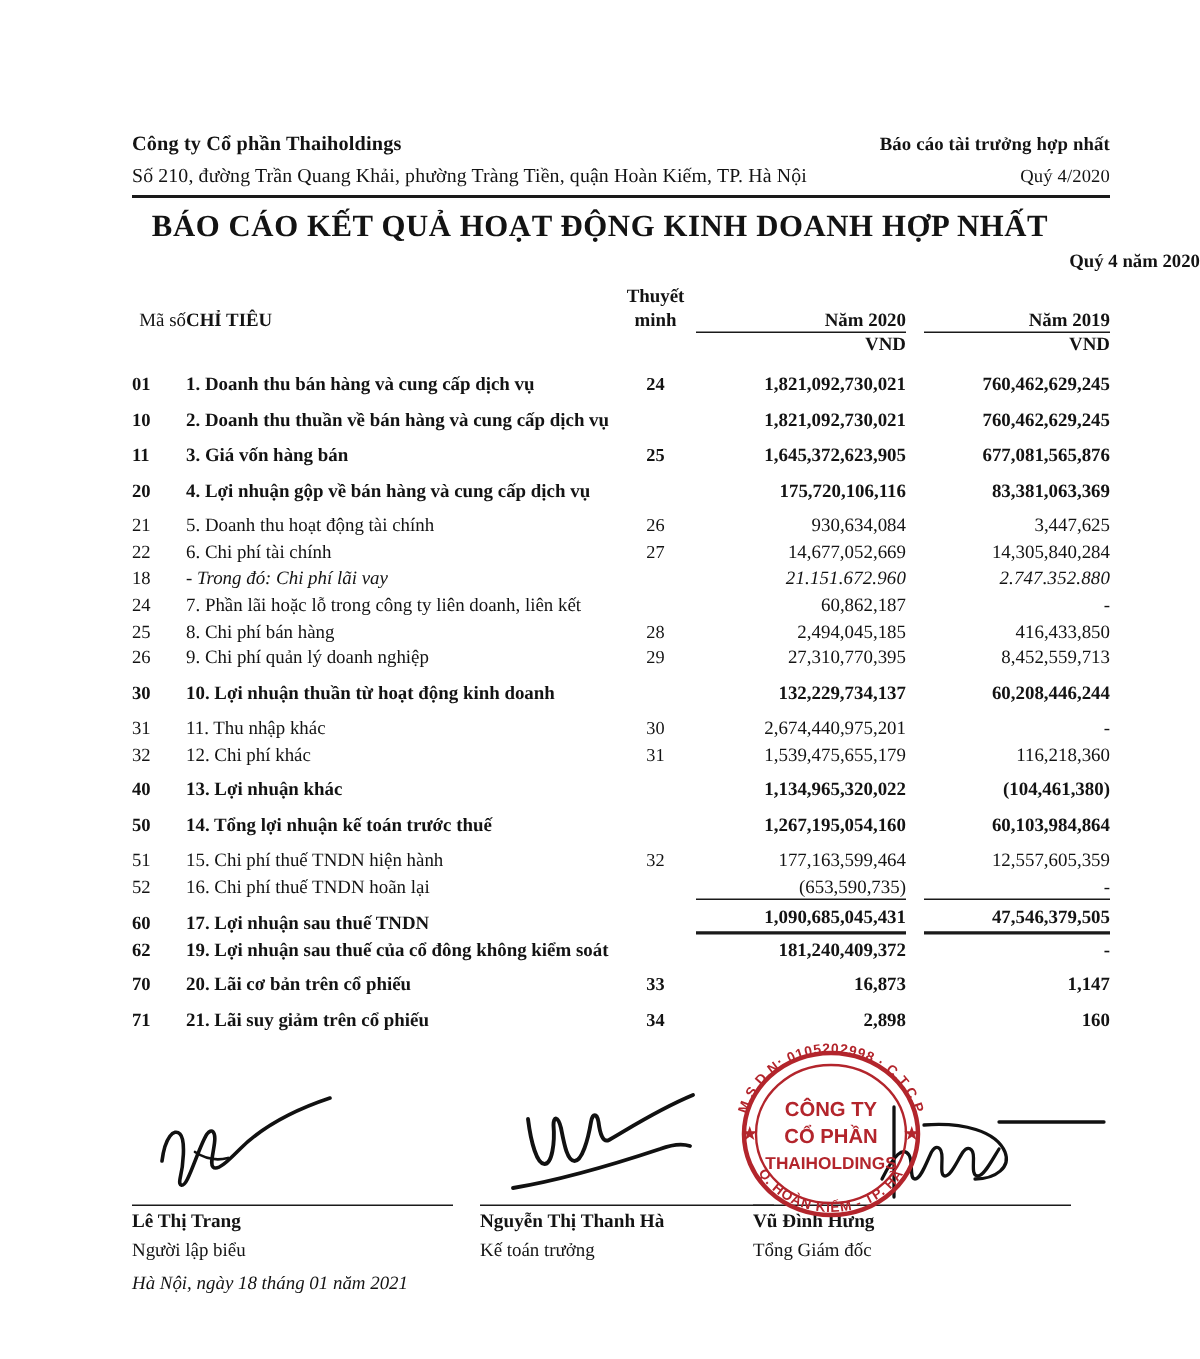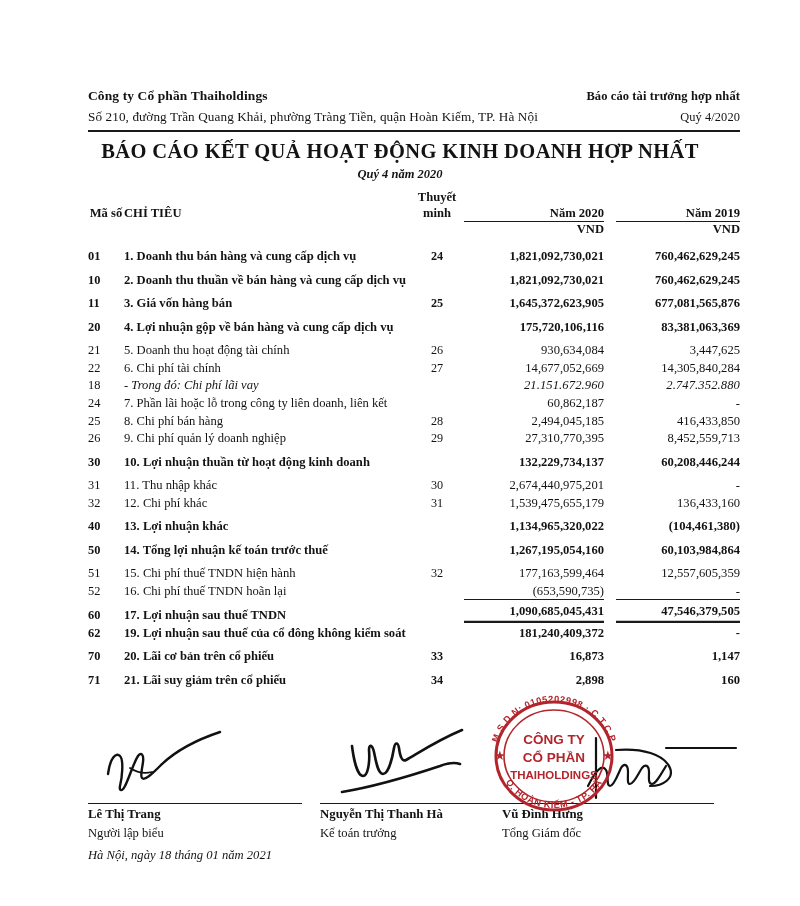--- a/index.html
+++ b/index.html
@@ -73,23 +73,22 @@
     text-align: center;
     font-size: 20.5px;
     font-weight: bold;
     letter-spacing: .4px;
   }
   .doc-subtitle {
     position: absolute;
     left: 0;
     top: 167px;
     width: 800px;
-    text-align: center;
+    text-align: right;
     font-size: 12.5px;
-    font-style: italic;
     font-weight: bold;
   }
 
   
   .tbl {
     position: absolute;
     left: 88px;
     top: 190px;
     width: 652px;
     border-collapse: collapse;
@@ -102,22 +101,22 @@
   .col-code   { width: 36px; }
   .col-label  { width: 286px; }
   .col-note   { width: 54px; }
   .col-y2020  { width: 140px; }
   .col-gap    { width: 12px; }
   .col-y2019  { width: 124px; }
 
   
   .th-code {
     font-size: 12.6px;
-    font-weight: bold;
-    text-align: center;
+    font-weight: normal;
+    text-align: right;
     padding-bottom: 2px;
     white-space: nowrap;
   }
   .th-label {
     font-size: 12.6px;
     font-weight: bold;
     text-align: left;
     padding-bottom: 2px;
   }
   .th-note {
@@ -399,21 +398,21 @@
           <td class="c-num">2,674,440,975,201</td>
           <td class=""></td>
           <td class="c-num">-</td>
         </tr>
         <tr class="sp-sm">
           <td class="c-code">32</td>
           <td class="c-label">12. Chi phí khác</td>
           <td class="c-note">31</td>
           <td class="c-num">1,539,475,655,179</td>
           <td class=""></td>
-          <td class="c-num">136,433,160</td>
+          <td class="c-num">116,218,360</td>
         </tr>
         <tr class="r-bold sp-md">
           <td class="c-code">40</td>
           <td class="c-label">13. Lợi nhuận khác</td>
           <td class="c-note"></td>
           <td class="c-num">1,134,965,320,022</td>
           <td class=""></td>
           <td class="c-num">(104,461,380)</td>
         </tr>
         <tr class="r-bold sp-md">

